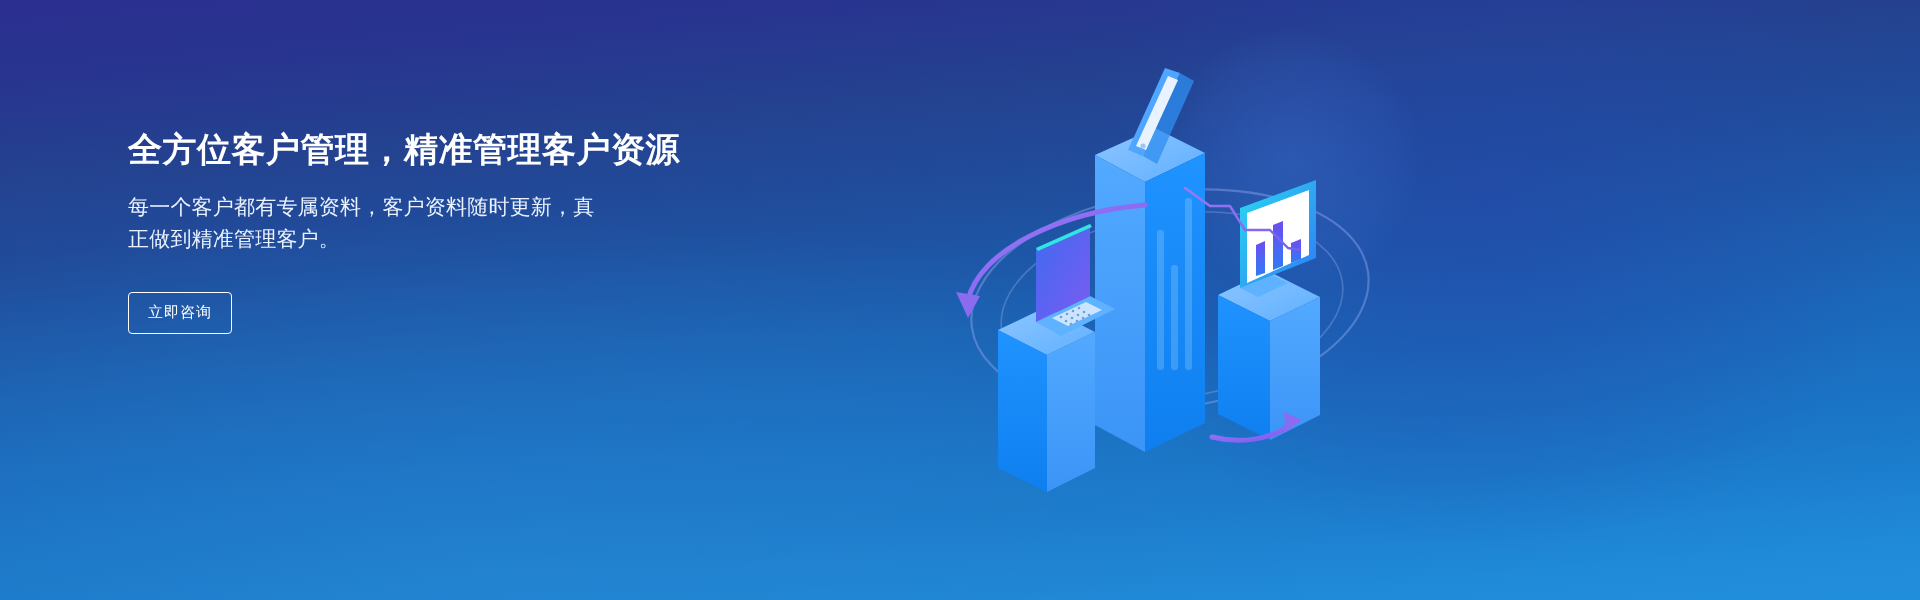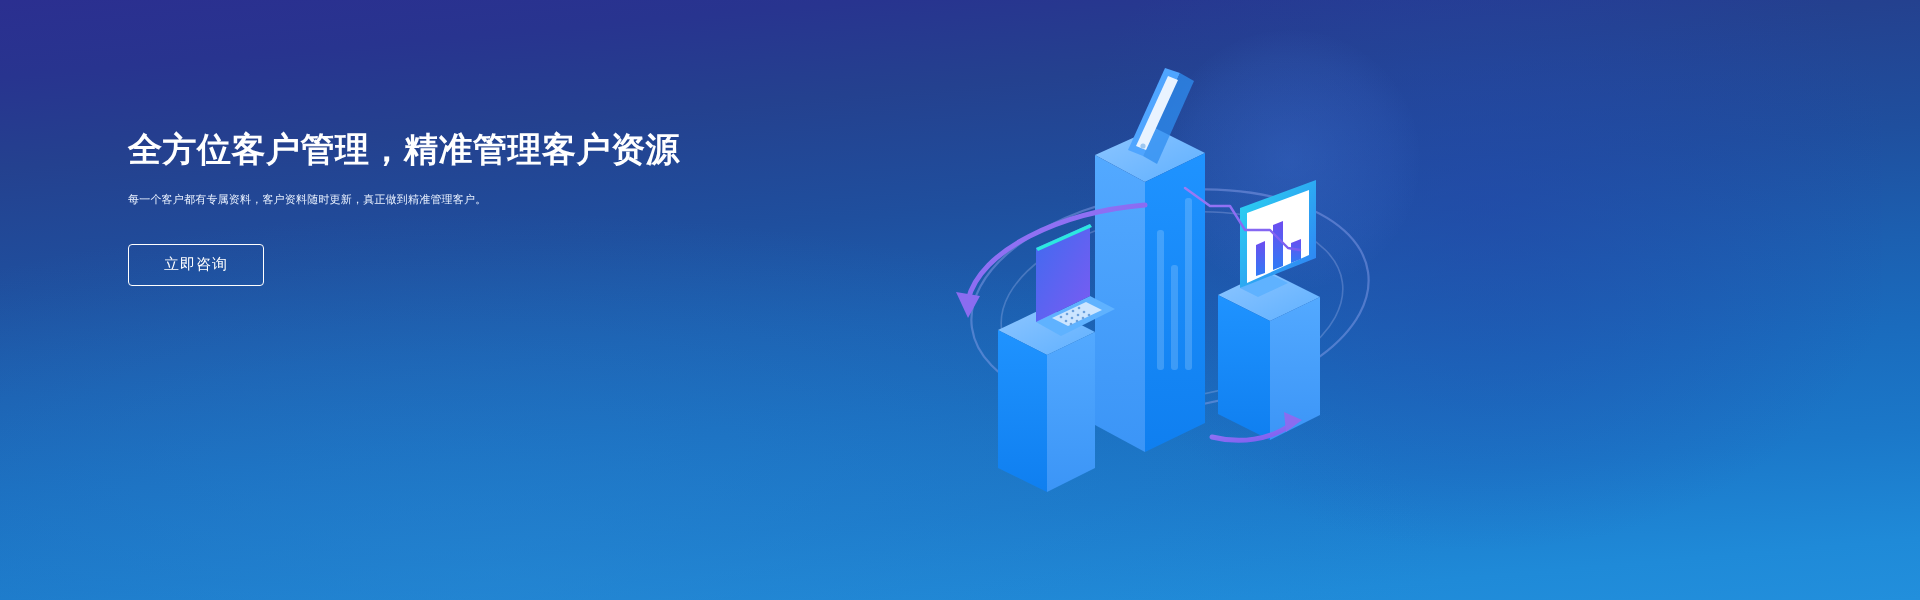--- a/index.html
+++ b/index.html
@@ -72,32 +72,32 @@
     margin: 0;
     font-size: 34px;
     line-height: 1.25;
     font-weight: bold;
     color: #ffffff;
     letter-spacing: 0.5px;
     white-space: nowrap;
   }
   .subcopy {
     margin: 20px 0 0 0;
-    font-size: 11px;
+    font-size: 21px;
     line-height: 1.55;
     color: #eaf2ff;
     width: 480px;
     letter-spacing: 0.2px;
   }
   .cta {
     display: inline-flex;
     align-items: center;
     justify-content: center;
     margin-top: 36px;
-    width: 136px;
+    width: 104px;
     height: 42px;
     border: 1.5px solid #ffffff;
     border-radius: 4px;
     background: transparent;
     color: #ffffff;
     font-size: 15px;
     letter-spacing: 1px;
     cursor: pointer;
     font-family: Liberation Sans, sans-serif;
     box-sizing: border-box;

